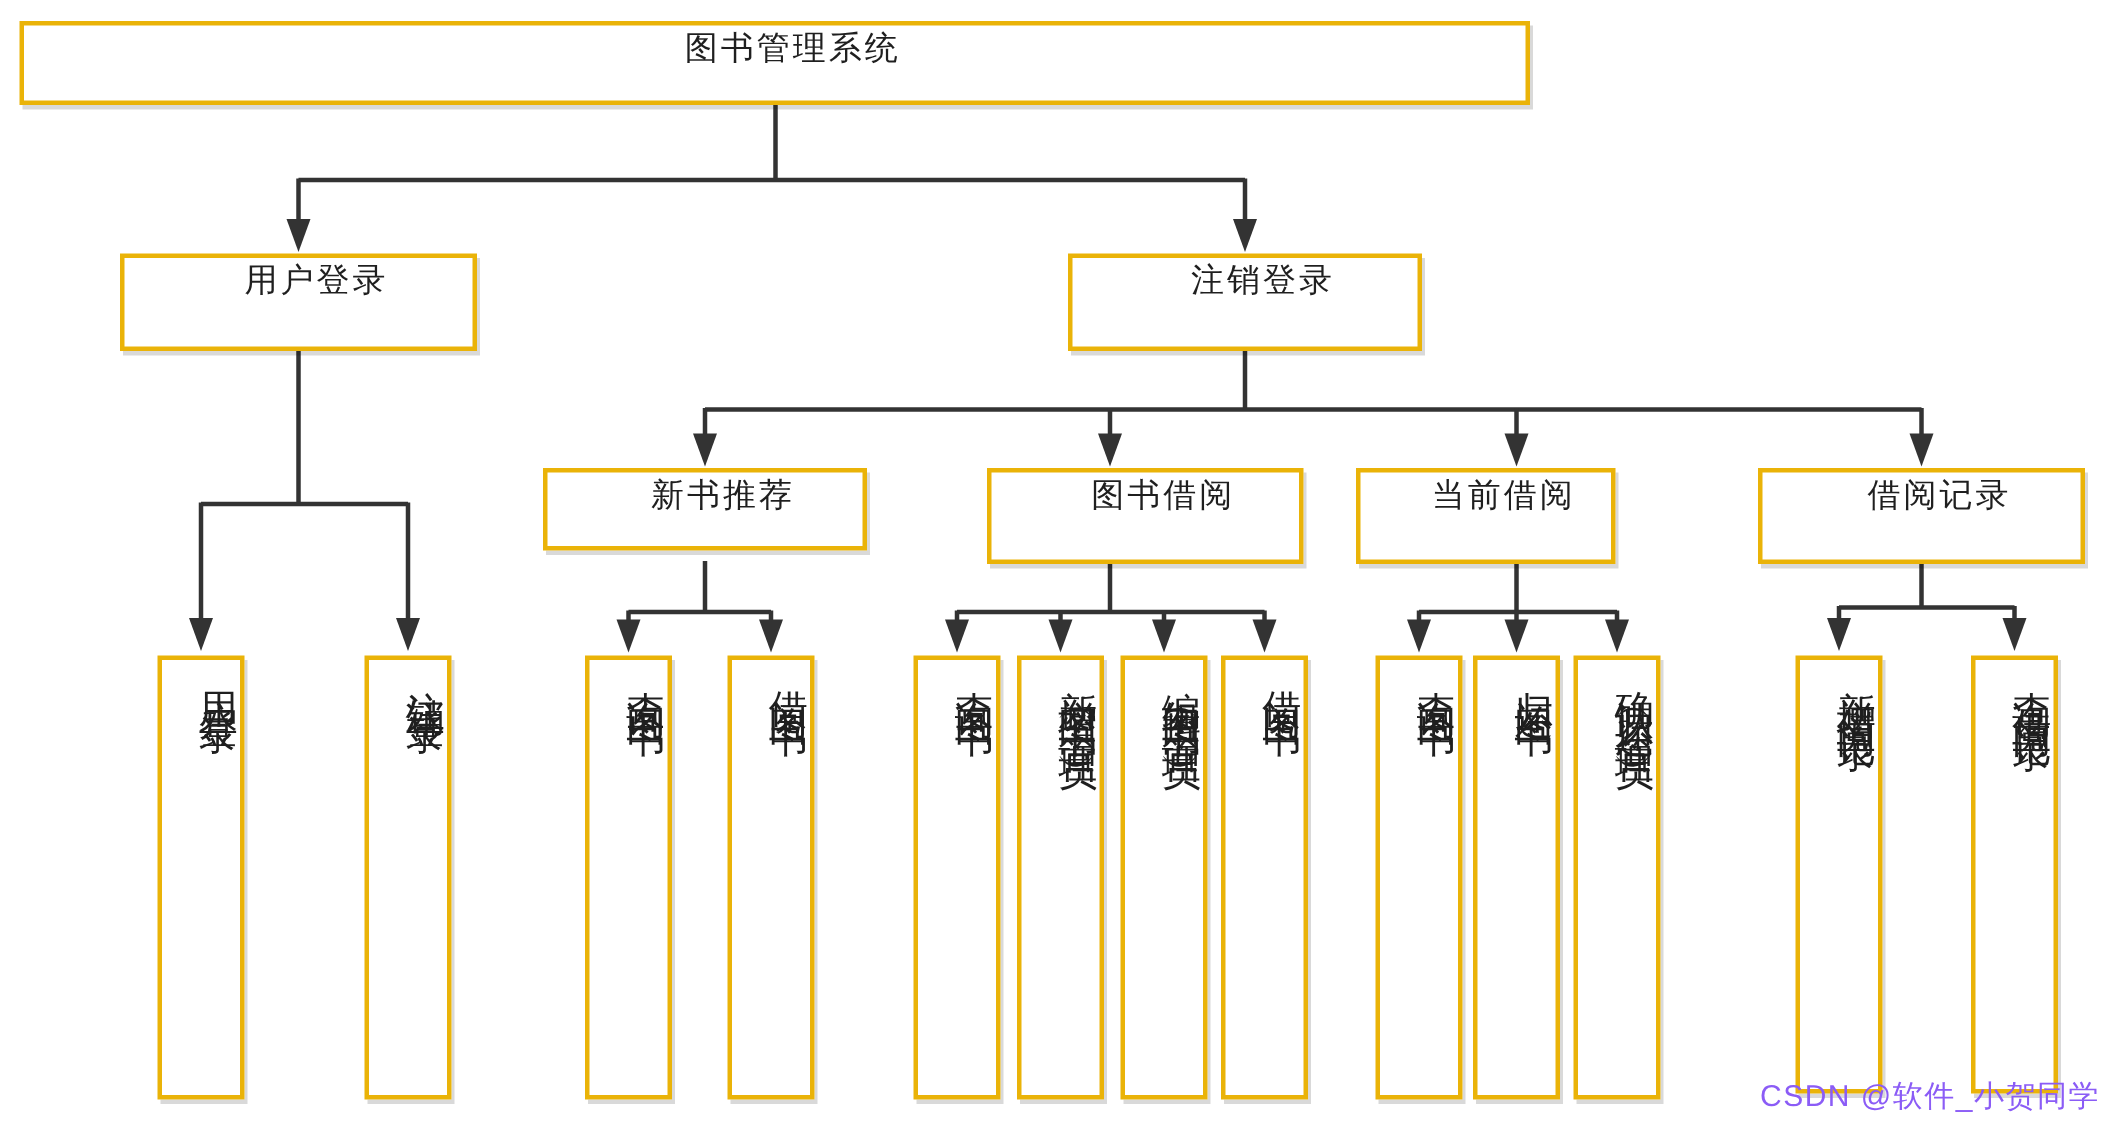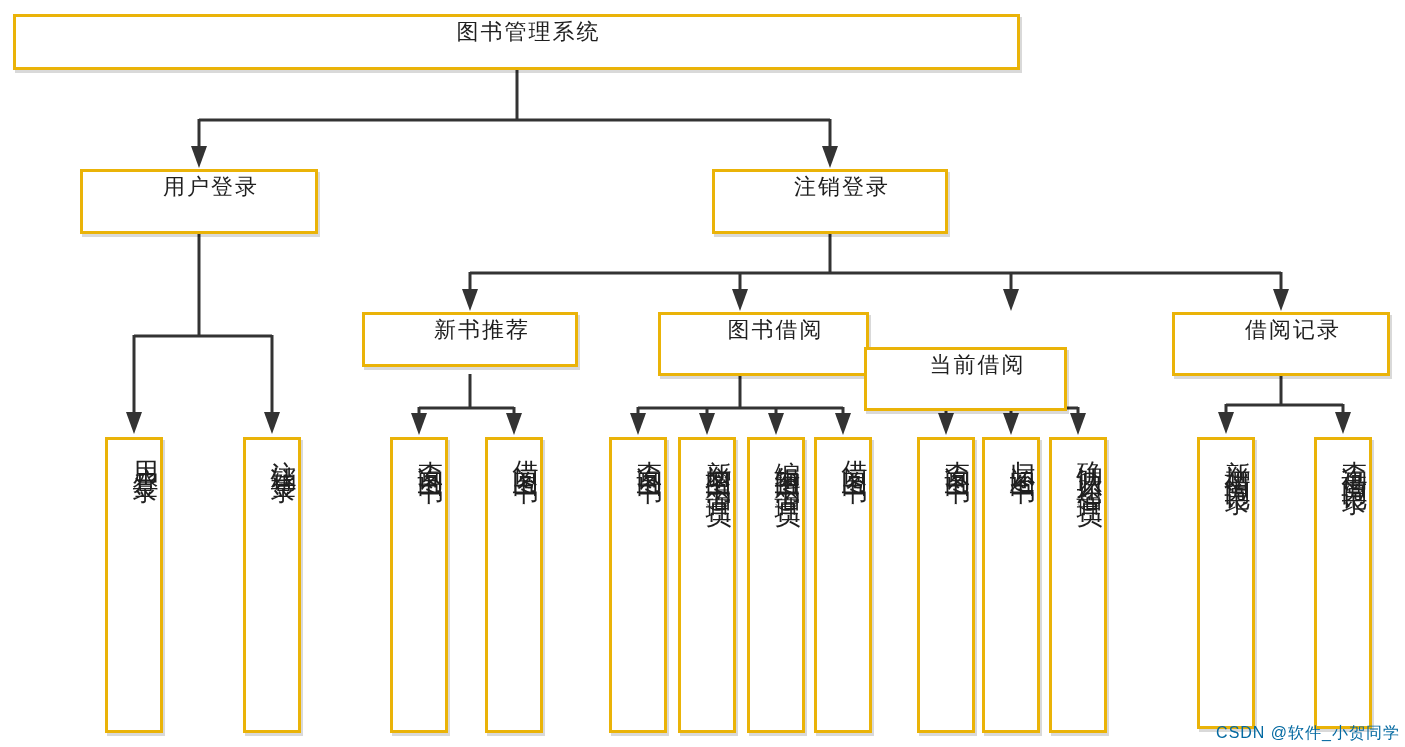--- a/index.html
+++ b/index.html
@@ -57,22 +57,22 @@
     writing-mode: vertical-rl;
     font-size: 26px;
     letter-spacing: 6px;
     line-height: 1;
     color: #1f1f1f;
   }
   .watermark {
     position: absolute;
     right: 5px;
     bottom: 3px;
-    font-size: 16px;
-    color: #0369a1;
+    font-size: 20px;
+    color: #8b5cf6;
     letter-spacing: 1px;
     z-index: 10;
     white-space: nowrap;
   }
 </style>
 </head>
 <body>
 
 <div class="stage">
 
@@ -155,21 +155,21 @@
   <div class="box" style="left:712px; top:169px; width:236px; height:65px;">
     <span class="hlabel">注销登录</span>
   </div>
 
   <div class="box" style="left:362px; top:312px; width:216px; height:55px;">
     <span class="hlabel">新书推荐</span>
   </div>
   <div class="box" style="left:634px; top:312px; width:211px; height:64px;margin-left:24px;">
     <span class="hlabel">图书借阅</span>
   </div>
-  <div class="box" style="left:864px; top:312px; width:203px; height:64px;margin-top:35px;">
+  <div class="box" style="left:904px; top:312px; width:173px; height:64px;">
     <span class="hlabel">当前借阅</span>
   </div>
   <div class="box" style="left:1172px; top:312px; width:218px; height:64px;">
     <span class="hlabel">借阅记录</span>
   </div>
 
   <div class="box vbox" style="left:105px;">
     <span class="vlabel">用户登录</span>
   </div>
   <div class="box vbox" style="left:243px;">

